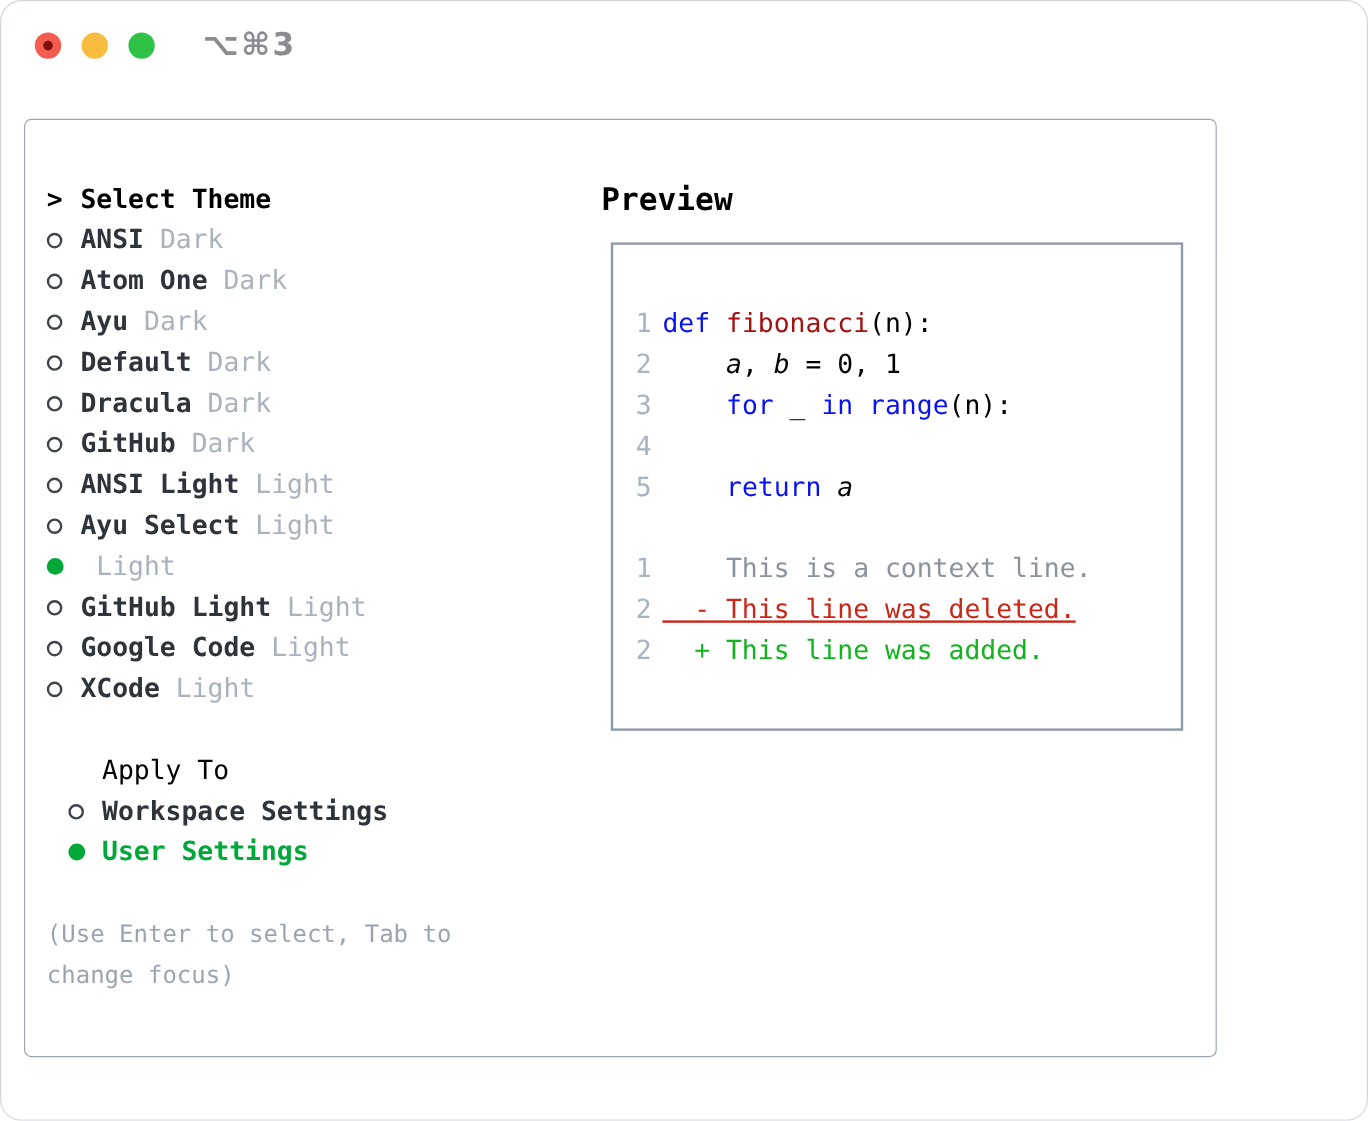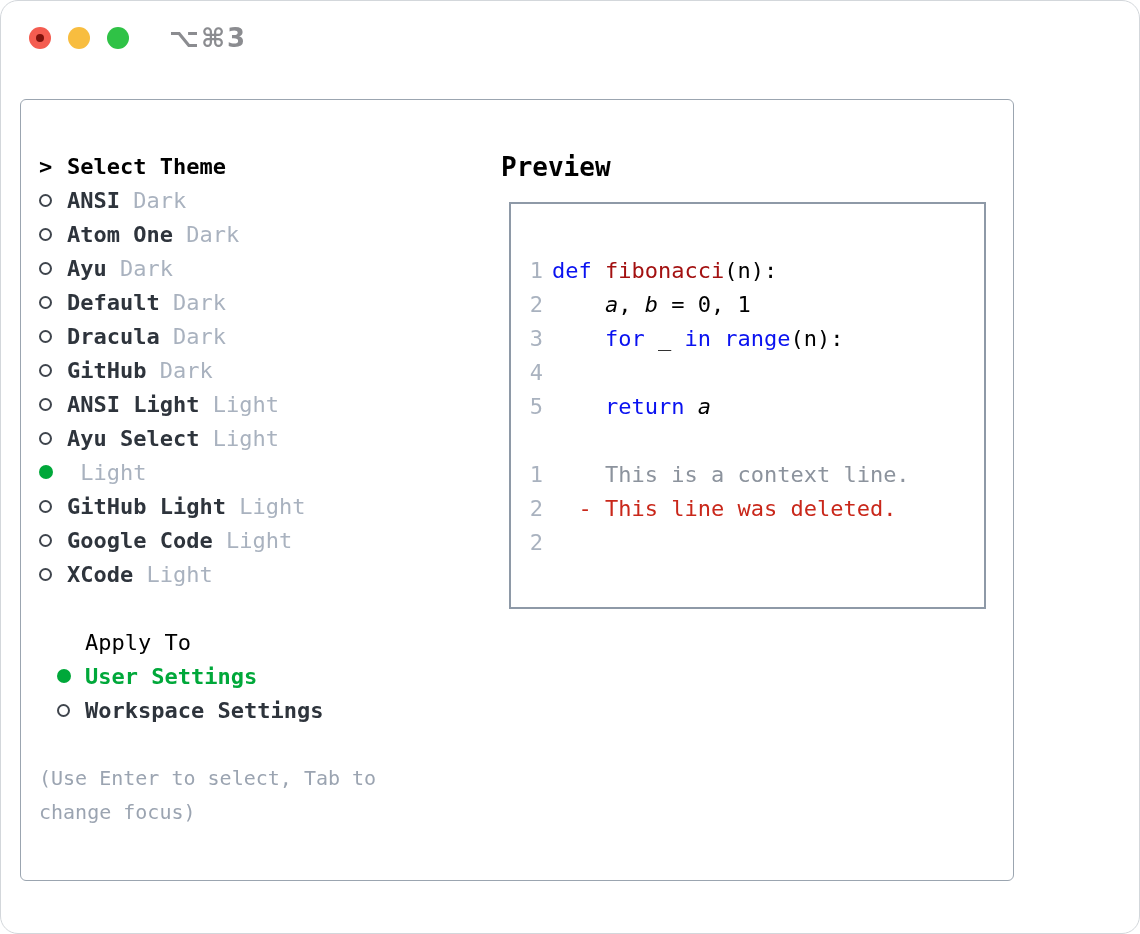--- a/index.html
+++ b/index.html
@@ -57,21 +57,21 @@
     padding:49px 0 0 18px;overflow:hidden;
   }
   .cline{display:flex;align-items:center;height:34px;font-size:22px;white-space:pre;}
   .cnum{flex:none;width:14px;text-align:right;margin-right:9px;color:var(--num);}
   .ctext{white-space:pre;}
   .tok-kw{color:var(--kw);}
   .tok-fn{color:var(--fn);}
   .tok-pl{color:var(--ink);}
   .tok-var{color:var(--ink);font-style:italic;}
   .tok-ctx{color:var(--ctx);}
-  .tok-del{color:var(--del);}
+  .tok-del{color:var(--del);text-decoration:underline;}
   .tok-add{color:var(--add);}
 </style>
 </head>
 <body>
 
 <div class="window">
 
   <div class="titlebar">
     <span class="light red">
       <span class="reddot"></span>
@@ -103,36 +103,36 @@
         <div class="row"><span class="slot"><span class="radio"></span></span><span class="tname">XCode</span><span class="tvariant"> Light</span></div>
       </div>
   </div>
 
   <div class="apply-area">
     <div class="row">
       <span class="slot"></span>
       <span class="hdr2">Apply To</span>
     </div>
     <div id="apply-items">
+        <div class="row"><span class="slot"><span class="radio"></span></span><span class="tname">Workspace Settings</span></div>
         <div class="row"><span class="slot"><span class="radio sel"></span></span><span class="tname sel">User Settings</span></div>
-        <div class="row"><span class="slot"><span class="radio"></span></span><span class="tname">Workspace Settings</span></div>
       </div>
   </div>
 
   <div class="hint">(Use Enter to select, Tab to change focus)</div>
 
   <div class="preview-label">Preview</div>
 
   <div class="preview-box">
     <div id="code-lines">
         <div class="cline"><span class="cnum">1</span><span class="ctext"><span class="tok-kw">def</span><span class="tok-pl"> </span><span class="tok-fn">fibonacci</span><span class="tok-pl">(n):</span></span></div>
         <div class="cline"><span class="cnum">2</span><span class="ctext"><span class="tok-pl">    </span><span class="tok-var">a</span><span class="tok-pl">, </span><span class="tok-var">b</span><span class="tok-pl"> = 0, 1</span></span></div>
         <div class="cline"><span class="cnum">3</span><span class="ctext"><span class="tok-pl">    </span><span class="tok-kw">for</span><span class="tok-pl"> _ </span><span class="tok-kw">in</span><span class="tok-pl"> </span><span class="tok-kw">range</span><span class="tok-pl">(n):</span></span></div>
         <div class="cline"><span class="cnum">4</span></div>
         <div class="cline"><span class="cnum">5</span><span class="ctext"><span class="tok-pl">    </span><span class="tok-kw">return</span><span class="tok-pl"> </span><span class="tok-var">a</span></span></div>
         <div class="cline"><span class="cnum"></span><span class="ctext"></span></div>
         <div class="cline"><span class="cnum">1</span><span class="ctext"><span class="tok-ctx">    This is a context line.</span></span></div>
         <div class="cline"><span class="cnum">2</span><span class="ctext"><span class="tok-del">  - This line was deleted.</span></span></div>
-        <div class="cline"><span class="cnum">2</span></div>
+        <div class="cline"><span class="cnum">2</span><span class="ctext"><span class="tok-add">  + This line was added.</span></span></div>
       </div>
   </div>
 
 </div>
 
 </body></html>

